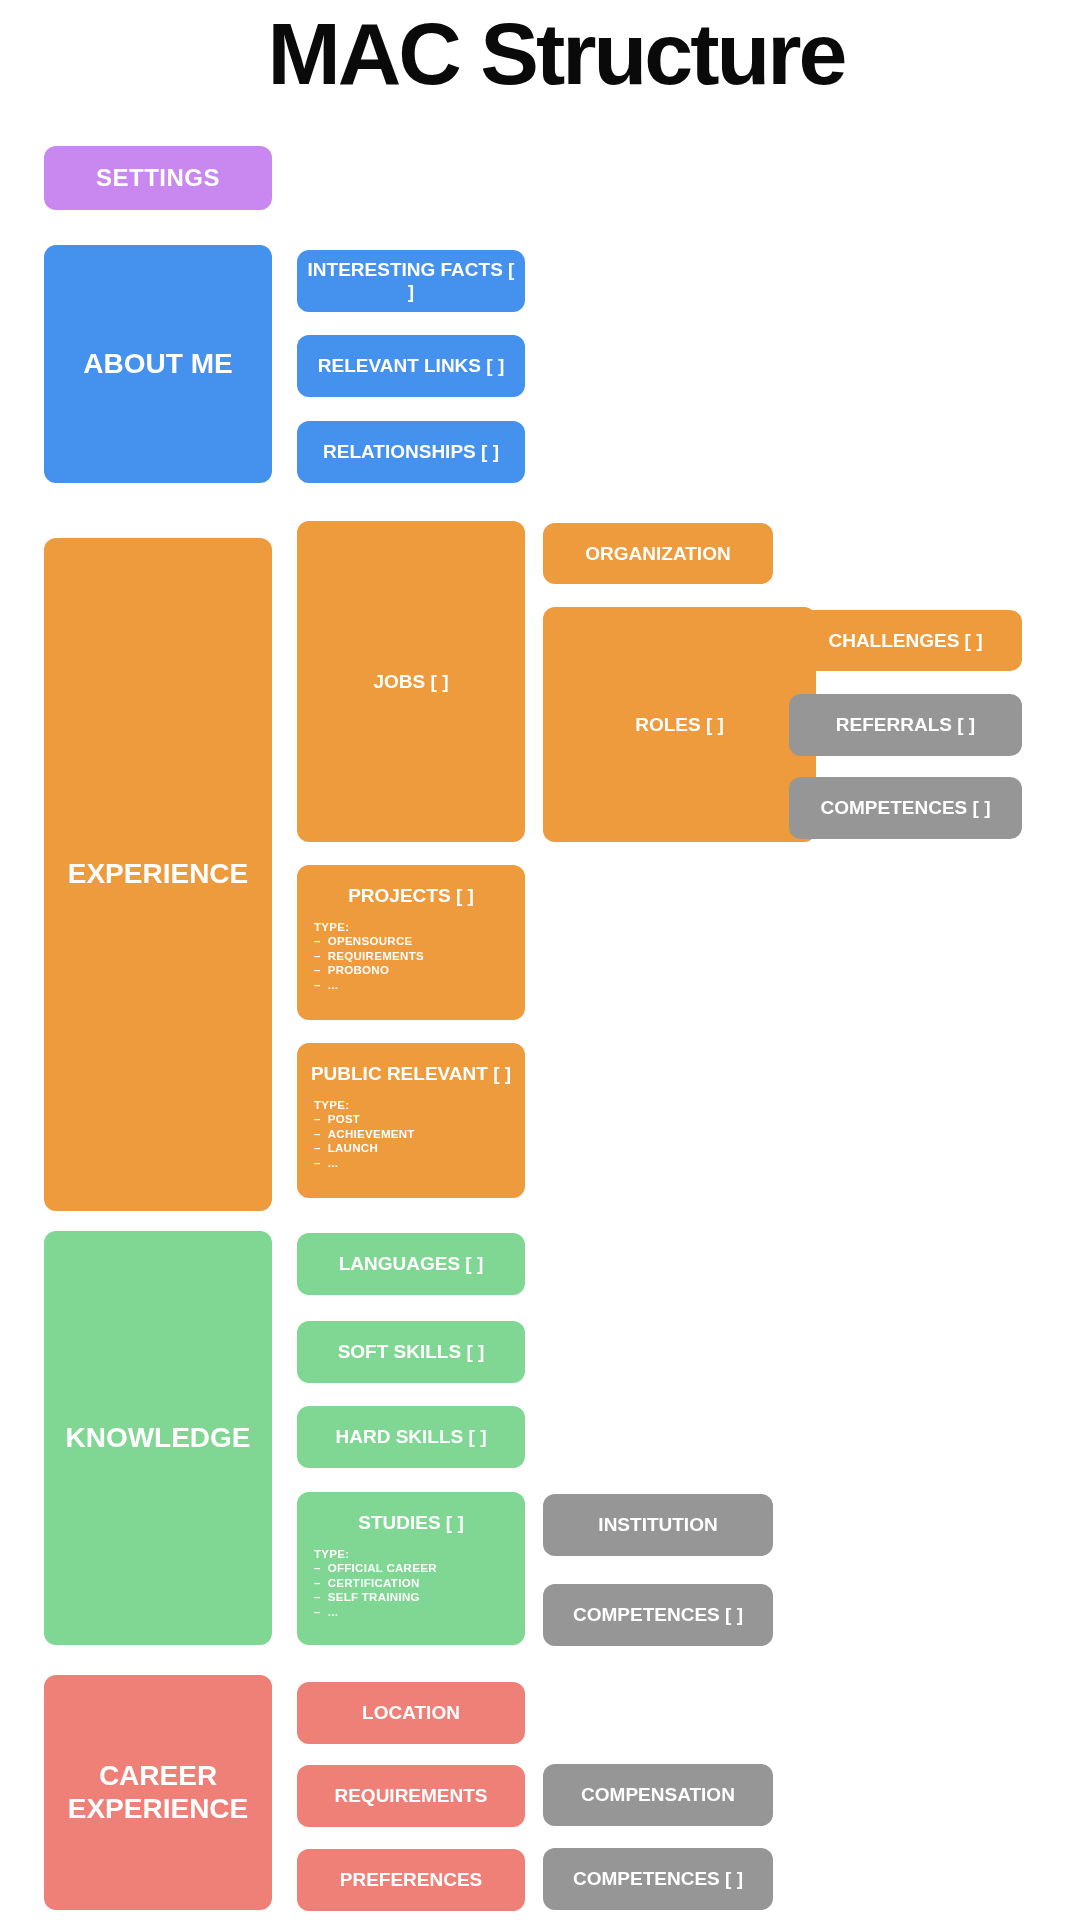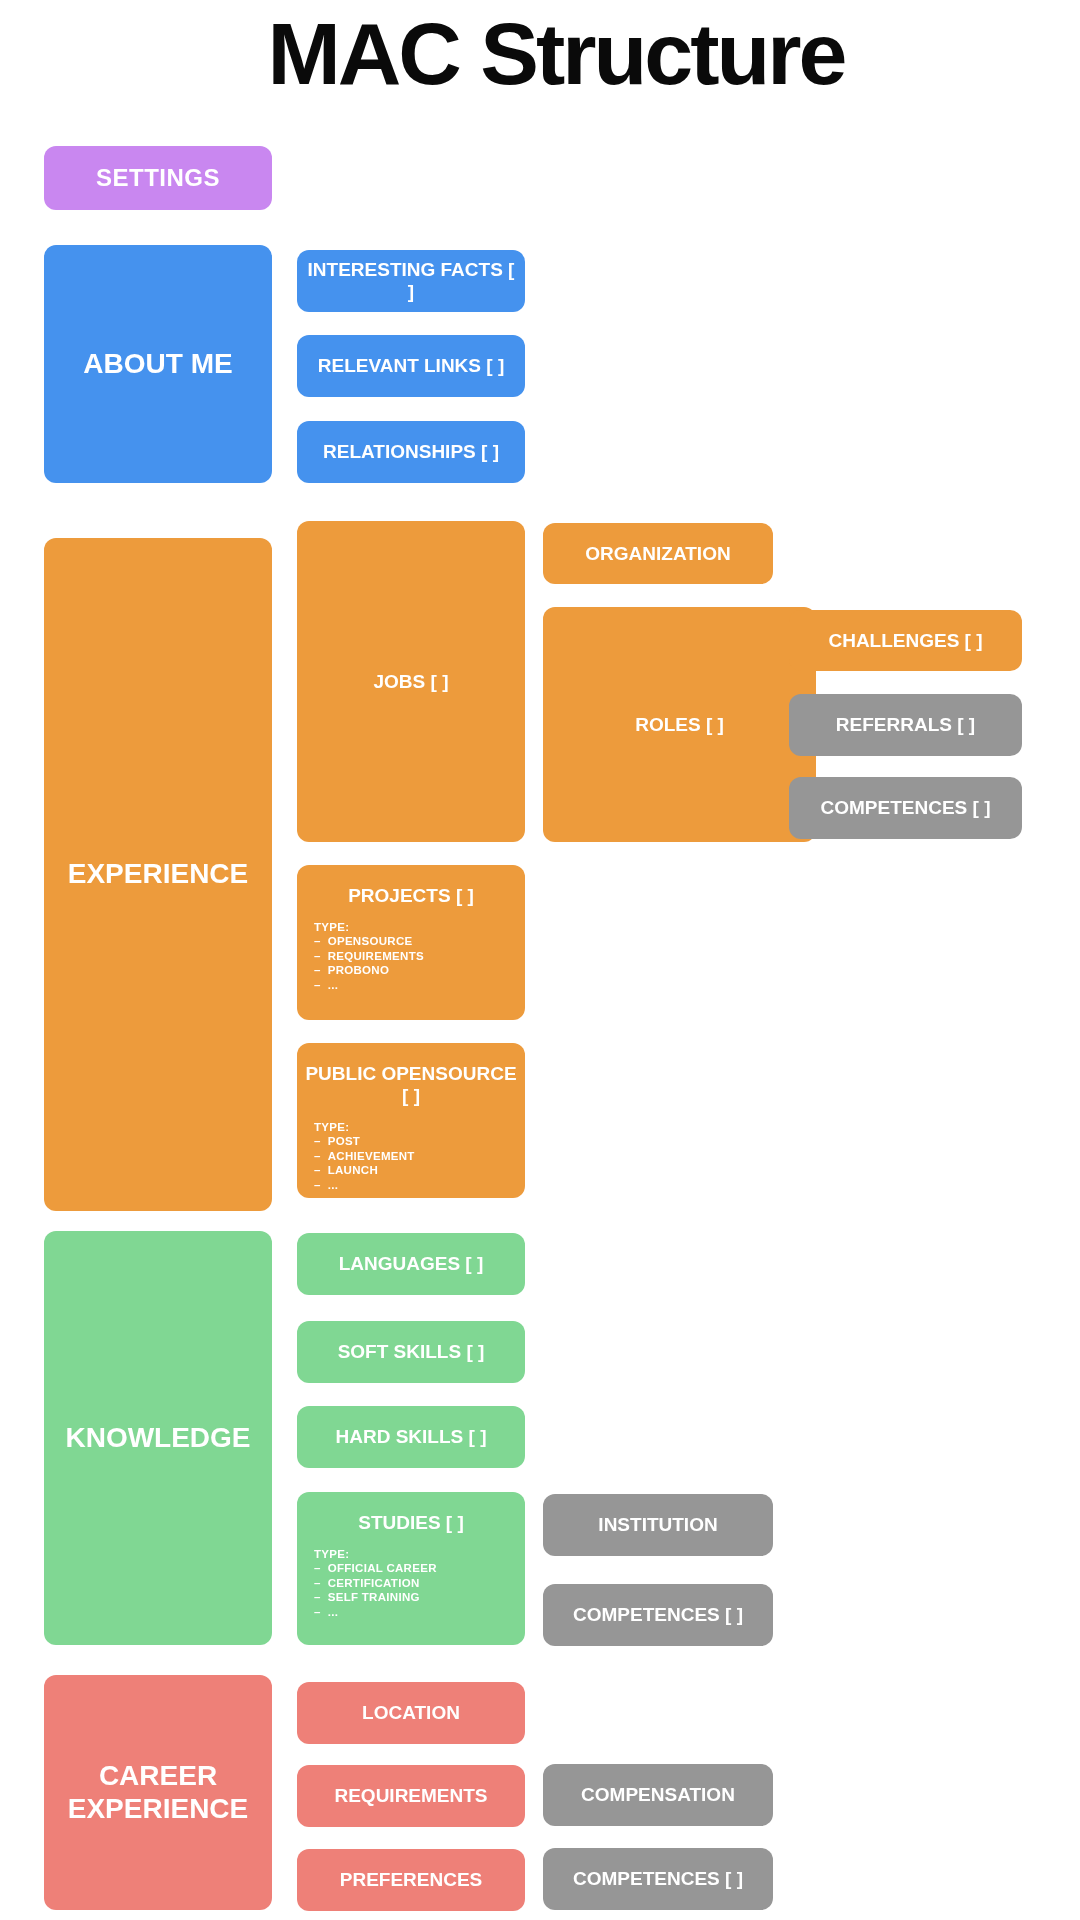--- a/index.html
+++ b/index.html
@@ -126,21 +126,21 @@
     <div class="type-heading">TYPE:</div>
     <ul class="type-list">
       <li>OPENSOURCE</li>
       <li>REQUIREMENTS</li>
       <li>PROBONO</li>
       <li>...</li>
     </ul>
   </div>
 
   <div class="block c-orange listblock" style="left:281px;top:1043px;width:228px;height:155px;">
-    <div class="list-title">PUBLIC OPENSOURCE [ ]</div>
+    <div class="list-title">PUBLIC RELEVANT [ ]</div>
     <div class="type-heading">TYPE:</div>
     <ul class="type-list">
       <li>POST</li>
       <li>ACHIEVEMENT</li>
       <li>LAUNCH</li>
       <li>...</li>
     </ul>
   </div>
 
   <div class="block c-green" style="left:28px;top:1231px;width:228px;height:414px;">

